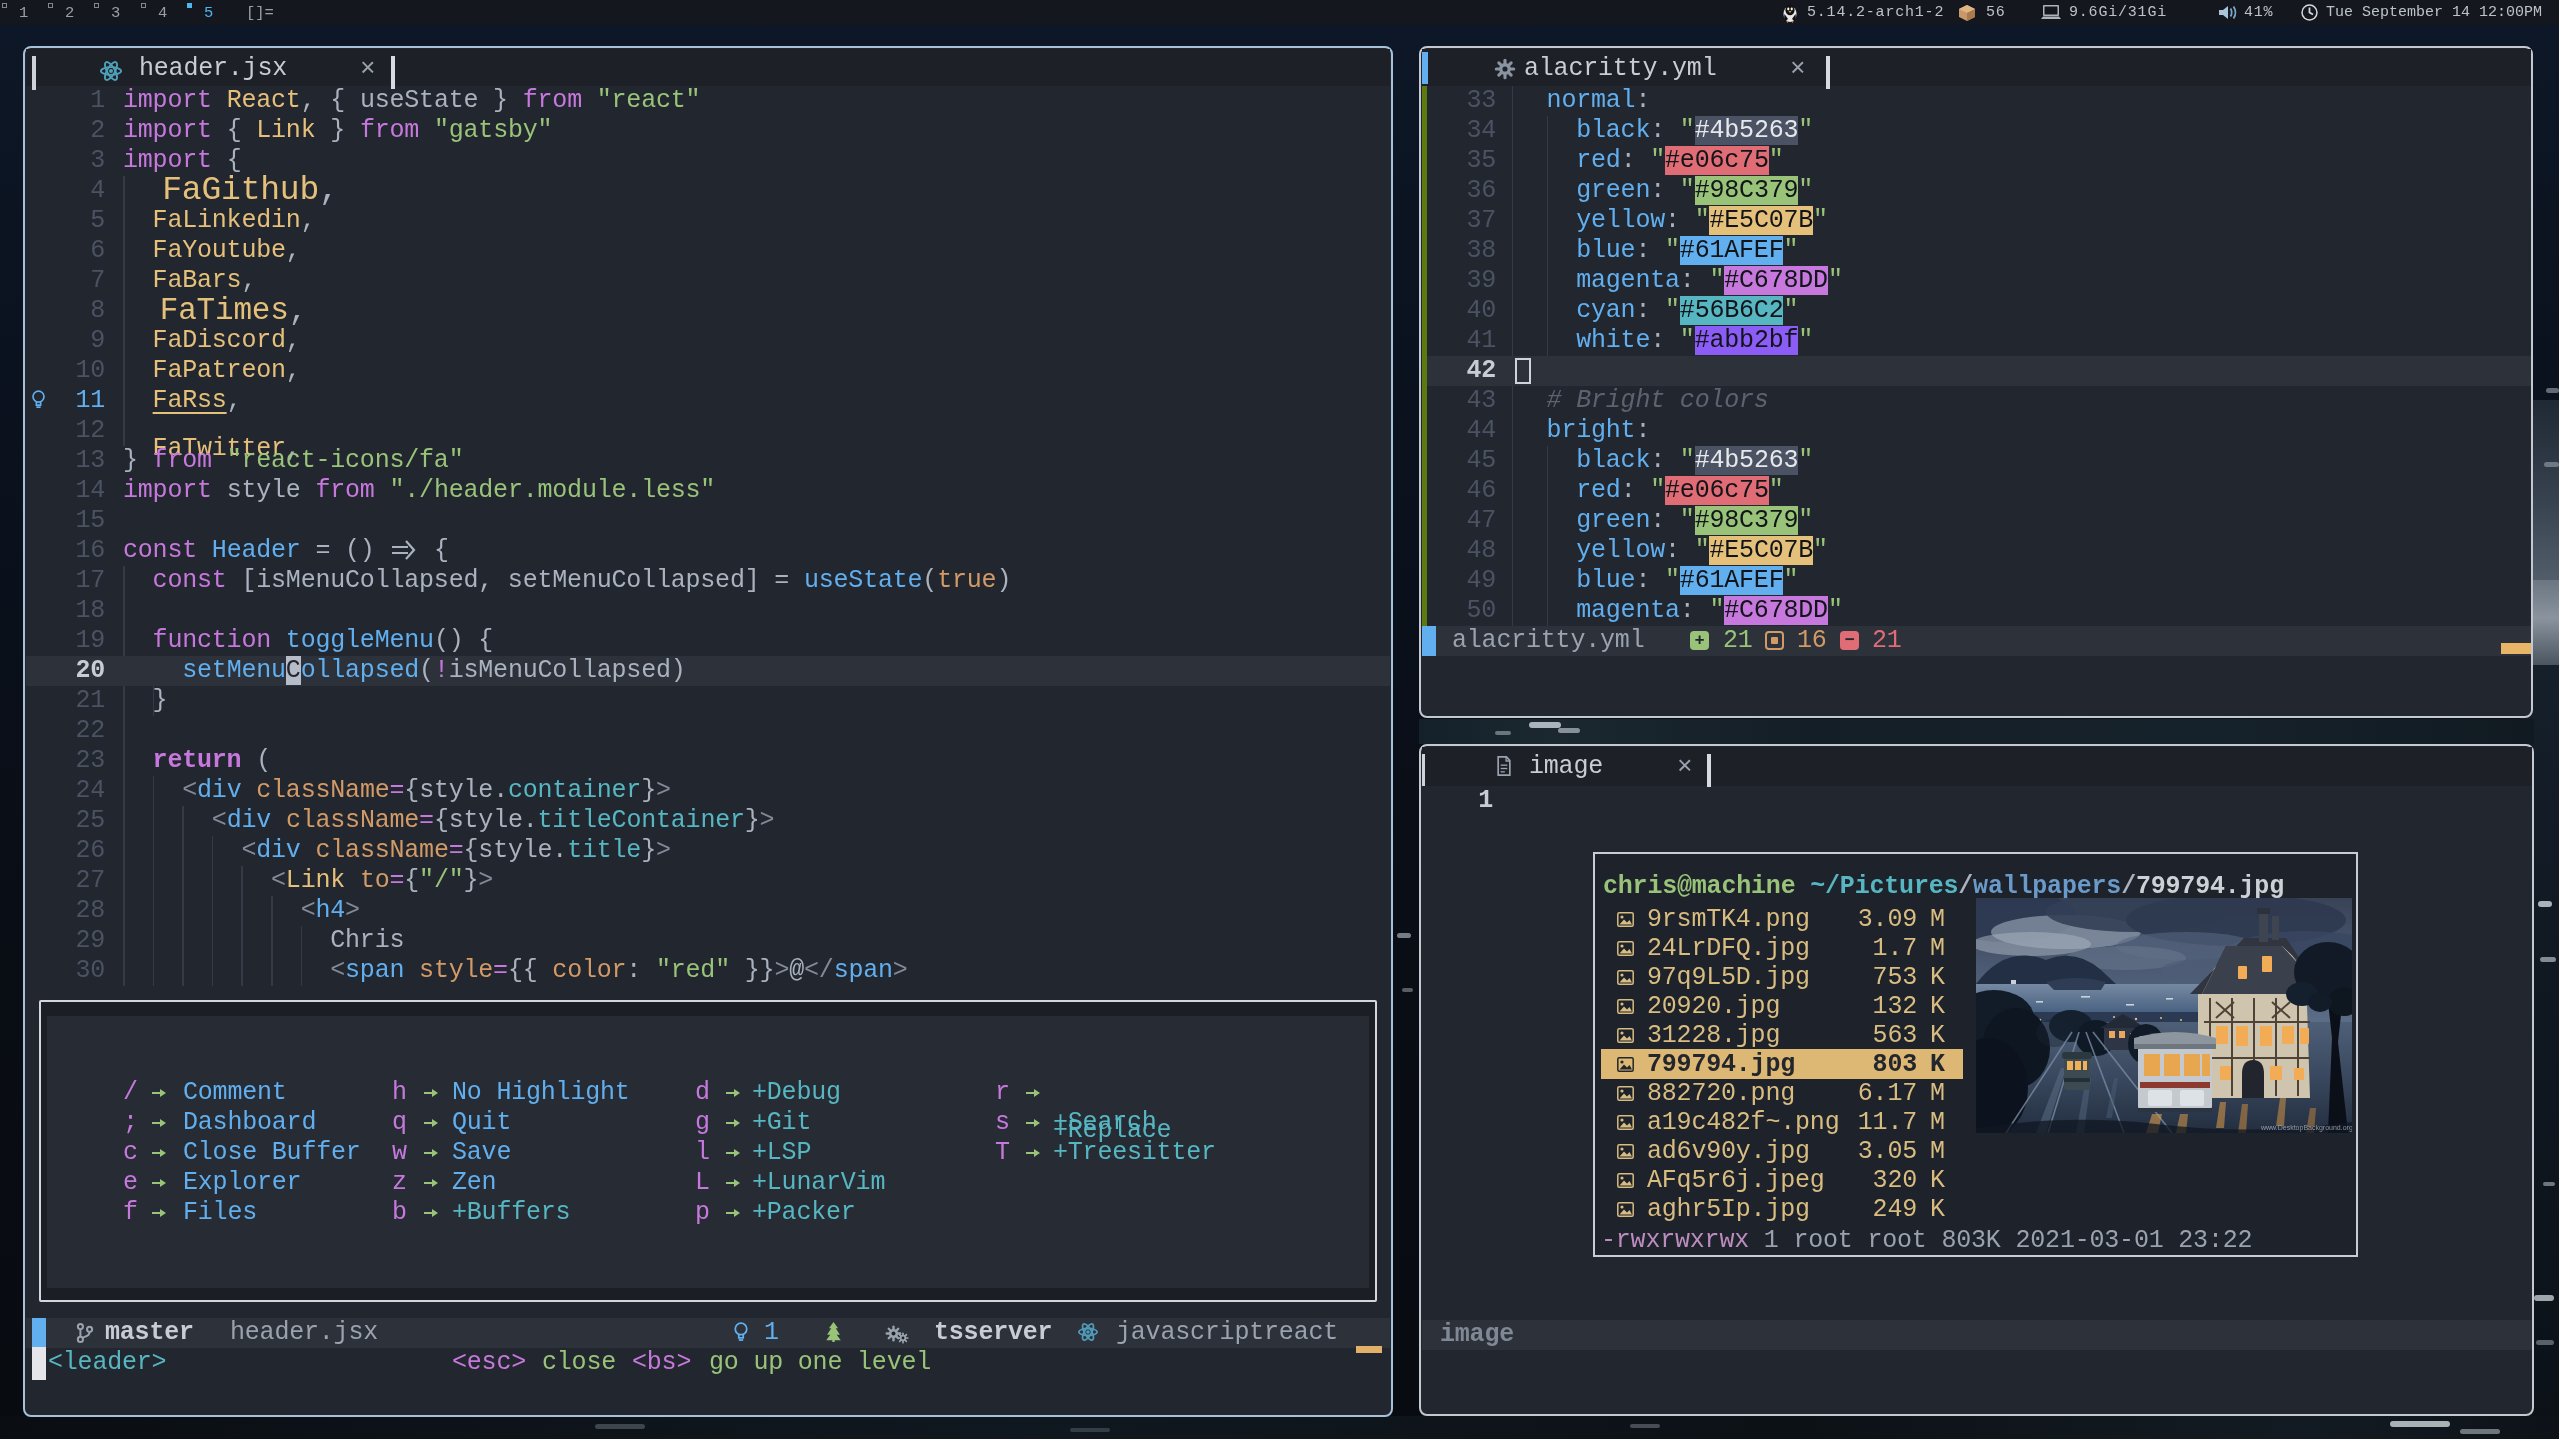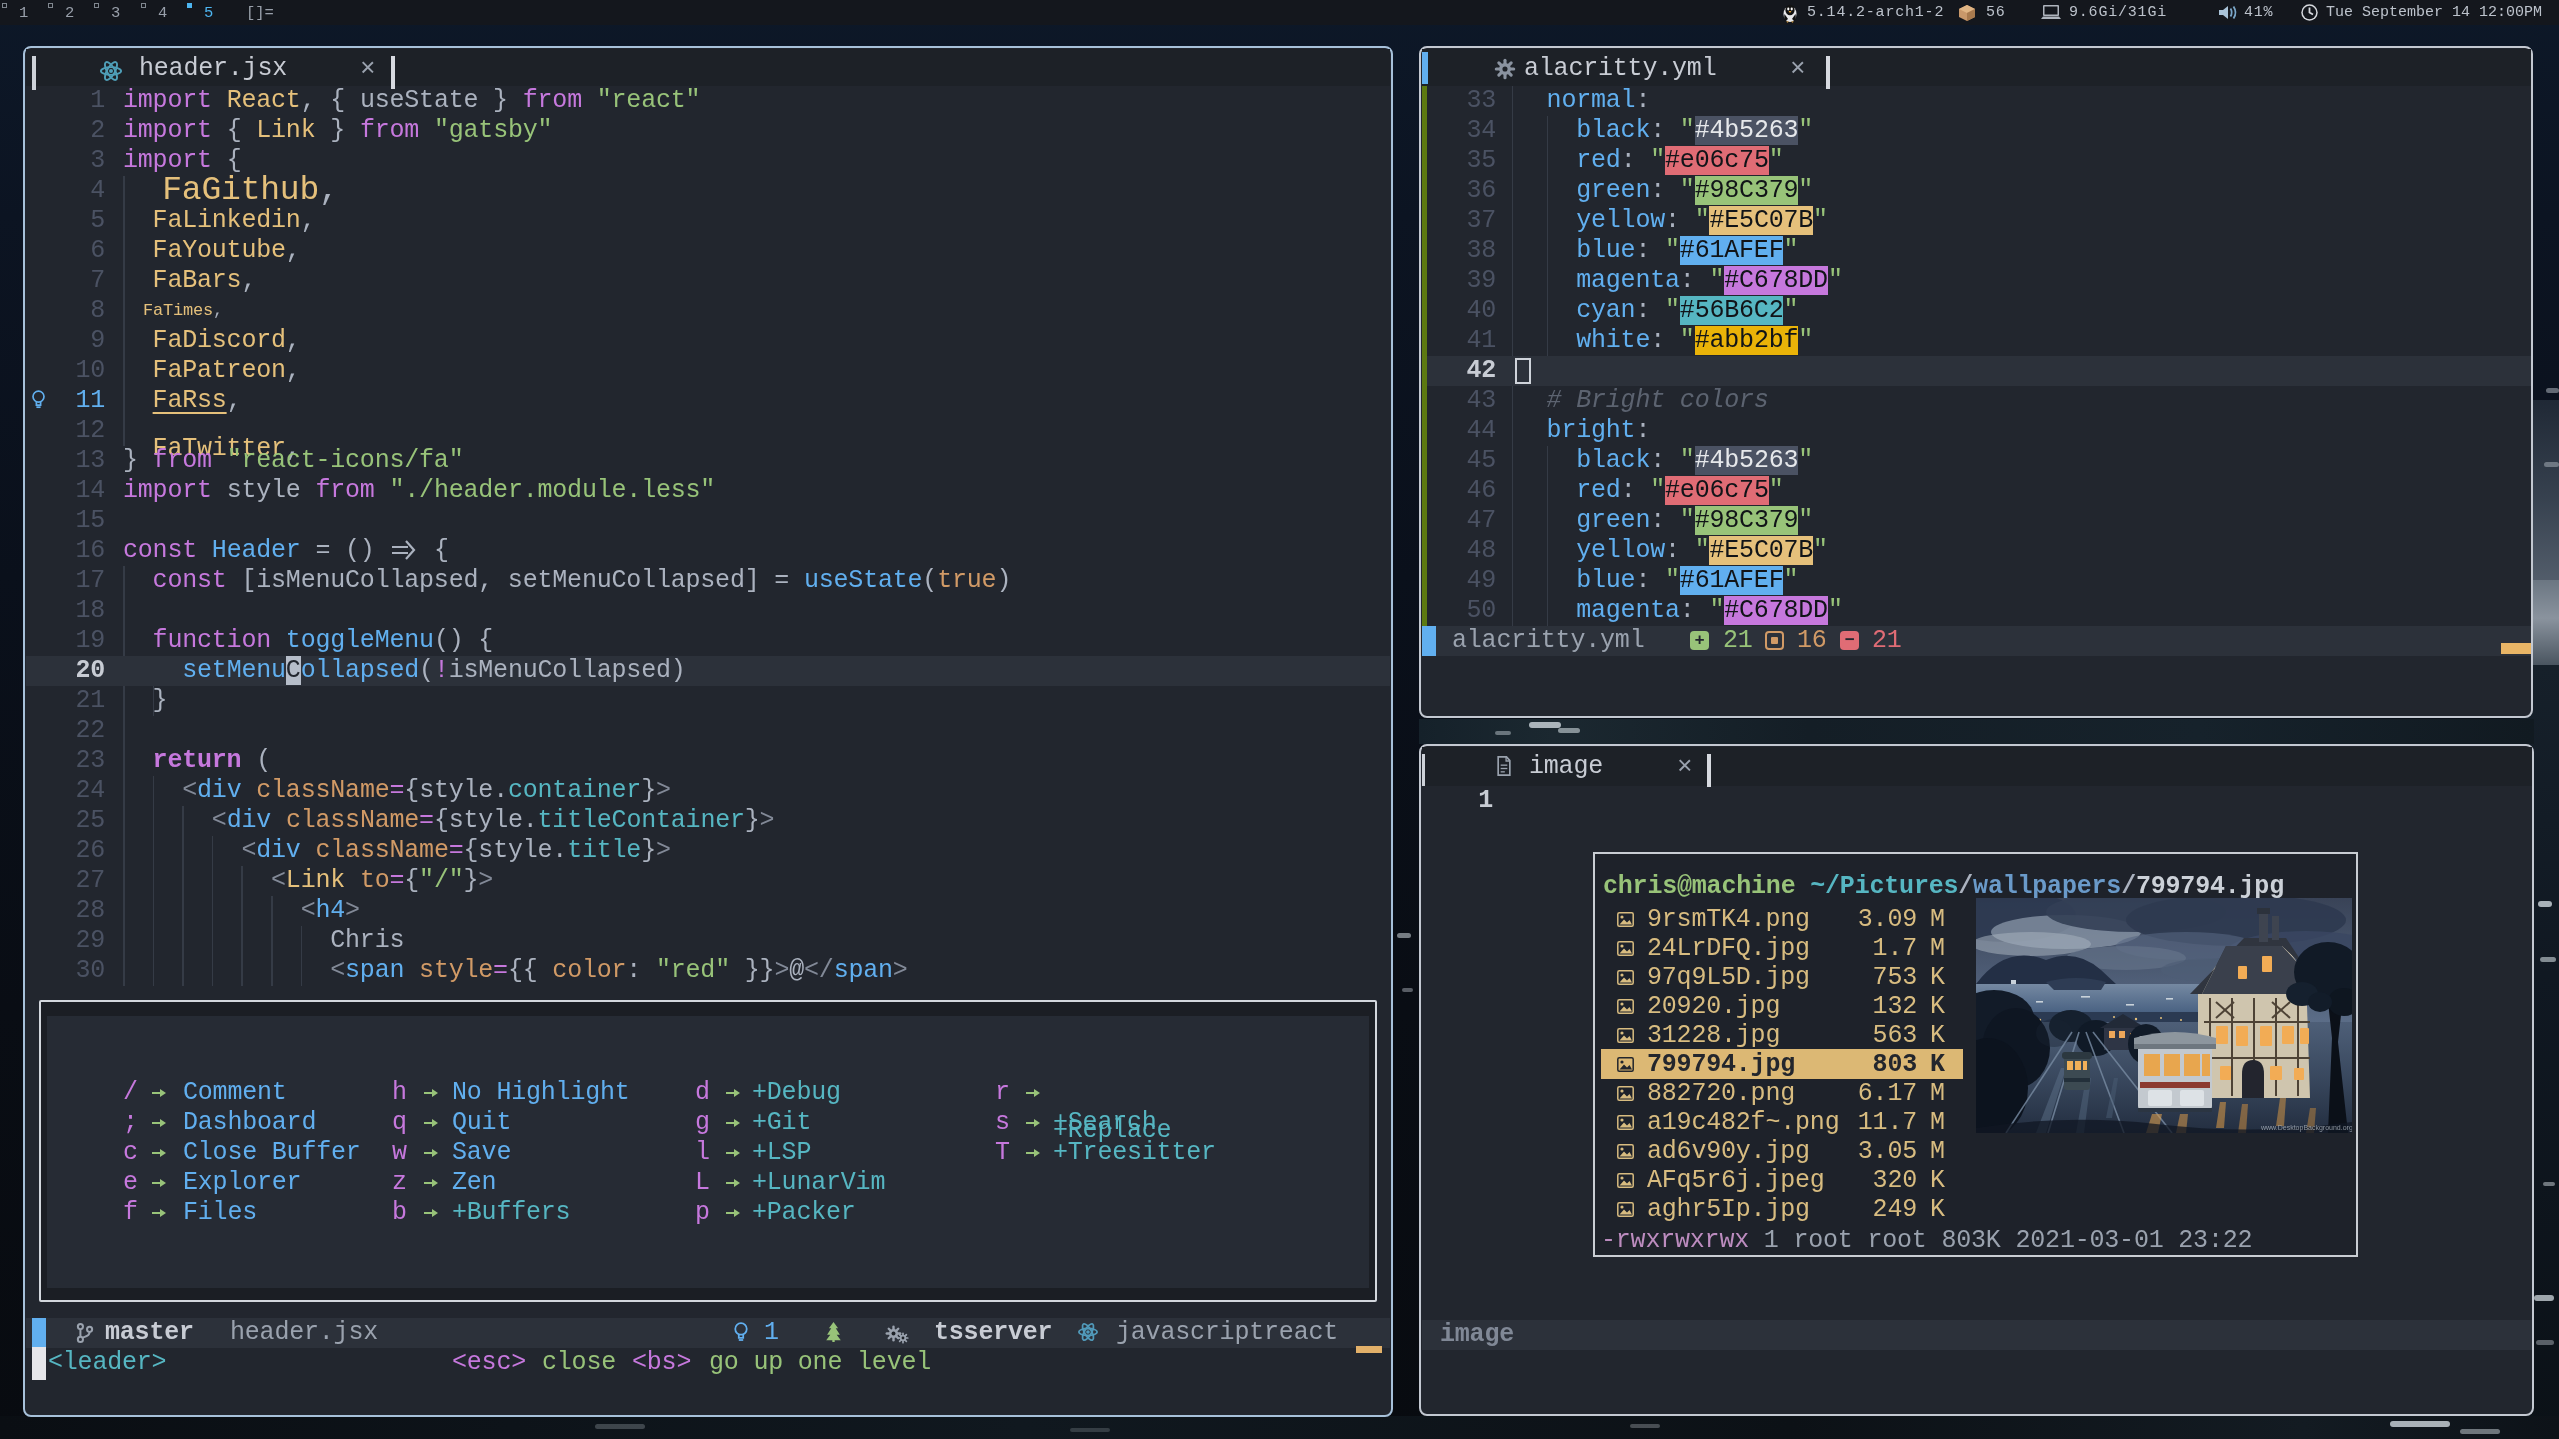--- a/index.html
+++ b/index.html
@@ -146,21 +146,21 @@
 <div style="left:271.0px;top:956px;width:1.5px;height:30px;background:#353b46;"></div>
 <div style="left:300.6px;top:956px;width:1.5px;height:30px;background:#353b46;"></div>
 <div style="left:26px;top:656px;width:1364px;height:30px;background:#2c313a;"></div>
 <div style="left:123px;top:86px;height:30px;line-height:30px;font-size:25px;letter-spacing:-0.2px;color:#abb2bf;font-weight:normal;"><span style="color:#c678dd;">import</span><span style="color:#abb2bf;"> </span><span style="color:#e5c07b;">React</span><span style="color:#abb2bf;">, { </span><span style="color:#abb2bf;">useState</span><span style="color:#abb2bf;"> } </span><span style="color:#c678dd;">from</span><span style="color:#abb2bf;"> </span><span style="color:#98c379;">"react"</span></div>
 <div style="left:123px;top:116px;height:30px;line-height:30px;font-size:25px;letter-spacing:-0.2px;color:#abb2bf;font-weight:normal;"><span style="color:#c678dd;">import</span><span style="color:#abb2bf;"> { </span><span style="color:#e5c07b;">Link</span><span style="color:#abb2bf;"> } </span><span style="color:#c678dd;">from</span><span style="color:#abb2bf;"> </span><span style="color:#98c379;">"gatsby"</span></div>
 <div style="left:123px;top:146px;height:30px;line-height:30px;font-size:25px;letter-spacing:-0.2px;color:#abb2bf;font-weight:normal;"><span style="color:#c678dd;">import</span><span style="color:#abb2bf;"> {</span></div>
 <div style="left:123px;top:176px;height:30px;line-height:30px;font-size:33px;letter-spacing:-0.2px;color:#abb2bf;font-weight:normal;"><span style="color:#abb2bf;">  </span><span style="color:#e5c07b;">FaGithub</span><span style="color:#abb2bf;">,</span></div>
 <div style="left:123px;top:206px;height:30px;line-height:30px;font-size:25px;letter-spacing:-0.2px;color:#abb2bf;font-weight:normal;"><span style="color:#abb2bf;">  </span><span style="color:#e5c07b;">FaLinkedin</span><span style="color:#abb2bf;">,</span></div>
 <div style="left:123px;top:236px;height:30px;line-height:30px;font-size:25px;letter-spacing:-0.2px;color:#abb2bf;font-weight:normal;"><span style="color:#abb2bf;">  </span><span style="color:#e5c07b;">FaYoutube</span><span style="color:#abb2bf;">,</span></div>
 <div style="left:123px;top:266px;height:30px;line-height:30px;font-size:25px;letter-spacing:-0.2px;color:#abb2bf;font-weight:normal;"><span style="color:#abb2bf;">  </span><span style="color:#e5c07b;">FaBars</span><span style="color:#abb2bf;">,</span></div>
-<div style="left:123px;top:296px;height:30px;line-height:30px;font-size:17px;letter-spacing:-0.2px;color:#abb2bf;font-weight:normal;"><span style="color:#abb2bf;">  </span><span style="color:#e5c07b;">FaTimes</span><span style="color:#abb2bf;">,</span></div>
+<div style="left:123px;top:296px;height:30px;line-height:30px;font-size:31px;letter-spacing:-0.2px;color:#abb2bf;font-weight:normal;"><span style="color:#abb2bf;">  </span><span style="color:#e5c07b;">FaTimes</span><span style="color:#abb2bf;">,</span></div>
 <div style="left:123px;top:326px;height:30px;line-height:30px;font-size:25px;letter-spacing:-0.2px;color:#abb2bf;font-weight:normal;"><span style="color:#abb2bf;">  </span><span style="color:#e5c07b;">FaDiscord</span><span style="color:#abb2bf;">,</span></div>
 <div style="left:123px;top:356px;height:30px;line-height:30px;font-size:25px;letter-spacing:-0.2px;color:#abb2bf;font-weight:normal;"><span style="color:#abb2bf;">  </span><span style="color:#e5c07b;">FaPatreon</span><span style="color:#abb2bf;">,</span></div>
 <div style="left:123px;top:386px;height:30px;line-height:30px;font-size:25px;letter-spacing:-0.2px;color:#abb2bf;font-weight:normal;"><span style="color:#abb2bf;">  </span><span style="color:#e5c07b;text-decoration:underline;text-underline-offset:5px;">FaRss</span><span style="color:#abb2bf;">,</span></div>
 <div style="left:123px;top:434px;height:30px;line-height:30px;font-size:25px;letter-spacing:-0.2px;color:#abb2bf;font-weight:normal;"><span style="color:#abb2bf;">  </span><span style="color:#e5c07b;">FaTwitter</span><span style="color:#abb2bf;">,</span></div>
 <div style="left:123px;top:446px;height:30px;line-height:30px;font-size:25px;letter-spacing:-0.2px;color:#abb2bf;font-weight:normal;"><span style="color:#abb2bf;">} </span><span style="color:#c678dd;">from</span><span style="color:#abb2bf;"> </span><span style="color:#98c379;">"react-icons/fa"</span></div>
 <div style="left:123px;top:476px;height:30px;line-height:30px;font-size:25px;letter-spacing:-0.2px;color:#abb2bf;font-weight:normal;"><span style="color:#c678dd;">import</span><span style="color:#abb2bf;"> style </span><span style="color:#c678dd;">from</span><span style="color:#abb2bf;"> </span><span style="color:#98c379;">"./header.module.less"</span></div>
 <div style="left:123px;top:536px;height:30px;line-height:30px;font-size:25px;letter-spacing:-0.2px;color:#abb2bf;font-weight:normal;"><span style="color:#c678dd;">const</span><span style="color:#abb2bf;"> </span><span style="color:#61afef;">Header</span><span style="color:#abb2bf;"> = () </span><span style="color:transparent;">zz</span><span style="color:#abb2bf;"> {</span></div>
 <div style="left:123px;top:566px;height:30px;line-height:30px;font-size:25px;letter-spacing:-0.2px;color:#abb2bf;font-weight:normal;"><span style="color:#abb2bf;">  </span><span style="color:#c678dd;">const</span><span style="color:#abb2bf;"> [isMenuCollapsed, setMenuCollapsed] = </span><span style="color:#61afef;">useState</span><span style="color:#abb2bf;">(</span><span style="color:#d19a66;">true</span><span style="color:#abb2bf;">)</span></div>
 <div style="left:123px;top:626px;height:30px;line-height:30px;font-size:25px;letter-spacing:-0.2px;color:#abb2bf;font-weight:normal;"><span style="color:#abb2bf;">  </span><span style="color:#c678dd;">function</span><span style="color:#abb2bf;"> </span><span style="color:#61afef;">toggleMenu</span><span style="color:#abb2bf;">() {</span></div>
 <div style="left:123px;top:656px;height:30px;line-height:30px;font-size:25px;letter-spacing:-0.2px;color:#abb2bf;font-weight:normal;"><span style="color:#abb2bf;">    </span><span style="color:#61afef;">setMenu</span><span style="background:#b6bdc9;color:#22262e;">C</span><span style="color:#61afef;">ollapsed</span><span style="color:#abb2bf;">(</span><span style="color:#c678dd;">!</span><span style="color:#abb2bf;">isMenuCollapsed</span><span style="color:#abb2bf;">)</span></div>
@@ -396,21 +396,21 @@
 <div style="left:1546.6px;top:596px;width:1.5px;height:30px;background:#353b46;"></div>
 <div style="left:1427px;top:356px;width:1104px;height:30px;background:#2c313a;"></div>
 <div style="left:1517px;top:86px;height:30px;line-height:30px;font-size:25px;letter-spacing:-0.2px;color:#abb2bf;font-weight:normal;"><span style="color:#61afef;">  normal</span><span style="color:#abb2bf;">:</span></div>
 <div style="left:1517px;top:116px;height:30px;line-height:30px;font-size:25px;letter-spacing:-0.2px;color:#abb2bf;font-weight:normal;"><span style="color:#61afef;">    black</span><span style="color:#abb2bf;">:</span><span style="color:#abb2bf;"> </span><span style="color:#98c379;">"</span><span style="color:#e6e8eb;background:#4b5263;">#4b5263</span><span style="color:#98c379;">"</span></div>
 <div style="left:1517px;top:146px;height:30px;line-height:30px;font-size:25px;letter-spacing:-0.2px;color:#abb2bf;font-weight:normal;"><span style="color:#61afef;">    red</span><span style="color:#abb2bf;">:</span><span style="color:#abb2bf;"> </span><span style="color:#98c379;">"</span><span style="color:#111418;background:#e06c75;">#e06c75</span><span style="color:#98c379;">"</span></div>
 <div style="left:1517px;top:176px;height:30px;line-height:30px;font-size:25px;letter-spacing:-0.2px;color:#abb2bf;font-weight:normal;"><span style="color:#61afef;">    green</span><span style="color:#abb2bf;">:</span><span style="color:#abb2bf;"> </span><span style="color:#98c379;">"</span><span style="color:#111418;background:#98c379;">#98C379</span><span style="color:#98c379;">"</span></div>
 <div style="left:1517px;top:206px;height:30px;line-height:30px;font-size:25px;letter-spacing:-0.2px;color:#abb2bf;font-weight:normal;"><span style="color:#61afef;">    yellow</span><span style="color:#abb2bf;">:</span><span style="color:#abb2bf;"> </span><span style="color:#98c379;">"</span><span style="color:#111418;background:#e5c07b;">#E5C07B</span><span style="color:#98c379;">"</span></div>
 <div style="left:1517px;top:236px;height:30px;line-height:30px;font-size:25px;letter-spacing:-0.2px;color:#abb2bf;font-weight:normal;"><span style="color:#61afef;">    blue</span><span style="color:#abb2bf;">:</span><span style="color:#abb2bf;"> </span><span style="color:#98c379;">"</span><span style="color:#111418;background:#61afef;">#61AFEF</span><span style="color:#98c379;">"</span></div>
 <div style="left:1517px;top:266px;height:30px;line-height:30px;font-size:25px;letter-spacing:-0.2px;color:#abb2bf;font-weight:normal;"><span style="color:#61afef;">    magenta</span><span style="color:#abb2bf;">:</span><span style="color:#abb2bf;"> </span><span style="color:#98c379;">"</span><span style="color:#111418;background:#c678dd;">#C678DD</span><span style="color:#98c379;">"</span></div>
 <div style="left:1517px;top:296px;height:30px;line-height:30px;font-size:25px;letter-spacing:-0.2px;color:#abb2bf;font-weight:normal;"><span style="color:#61afef;">    cyan</span><span style="color:#abb2bf;">:</span><span style="color:#abb2bf;"> </span><span style="color:#98c379;">"</span><span style="color:#111418;background:#56b6c2;">#56B6C2</span><span style="color:#98c379;">"</span></div>
-<div style="left:1517px;top:326px;height:30px;line-height:30px;font-size:25px;letter-spacing:-0.2px;color:#abb2bf;font-weight:normal;"><span style="color:#61afef;">    white</span><span style="color:#abb2bf;">:</span><span style="color:#abb2bf;"> </span><span style="color:#98c379;">"</span><span style="color:#111418;background:#eab308;">#abb2bf</span><span style="color:#98c379;">"</span></div>
+<div style="left:1517px;top:326px;height:30px;line-height:30px;font-size:25px;letter-spacing:-0.2px;color:#abb2bf;font-weight:normal;"><span style="color:#61afef;">    white</span><span style="color:#abb2bf;">:</span><span style="color:#abb2bf;"> </span><span style="color:#98c379;">"</span><span style="color:#111418;background:#8b5cf6;">#abb2bf</span><span style="color:#98c379;">"</span></div>
 <div style="left:1515px;top:358px;width:16px;height:26px;border:2px solid #cfd3da;"></div>
 <div style="left:1517px;top:386px;height:30px;line-height:30px;font-size:25px;letter-spacing:-0.2px;color:#abb2bf;font-weight:normal;text-align:right;"><span style="color:#5c6370;font-style:italic;">  # Bright colors</span></div>
 <div style="left:1517px;top:416px;height:30px;line-height:30px;font-size:25px;letter-spacing:-0.2px;color:#abb2bf;font-weight:normal;"><span style="color:#61afef;">  bright</span><span style="color:#abb2bf;">:</span></div>
 <div style="left:1517px;top:446px;height:30px;line-height:30px;font-size:25px;letter-spacing:-0.2px;color:#abb2bf;font-weight:normal;"><span style="color:#61afef;">    black</span><span style="color:#abb2bf;">:</span><span style="color:#abb2bf;"> </span><span style="color:#98c379;">"</span><span style="color:#e6e8eb;background:#4b5263;">#4b5263</span><span style="color:#98c379;">"</span></div>
 <div style="left:1517px;top:476px;height:30px;line-height:30px;font-size:25px;letter-spacing:-0.2px;color:#abb2bf;font-weight:normal;"><span style="color:#61afef;">    red</span><span style="color:#abb2bf;">:</span><span style="color:#abb2bf;"> </span><span style="color:#98c379;">"</span><span style="color:#111418;background:#e06c75;">#e06c75</span><span style="color:#98c379;">"</span></div>
 <div style="left:1517px;top:506px;height:30px;line-height:30px;font-size:25px;letter-spacing:-0.2px;color:#abb2bf;font-weight:normal;"><span style="color:#61afef;">    green</span><span style="color:#abb2bf;">:</span><span style="color:#abb2bf;"> </span><span style="color:#98c379;">"</span><span style="color:#111418;background:#98c379;">#98C379</span><span style="color:#98c379;">"</span></div>
 <div style="left:1517px;top:536px;height:30px;line-height:30px;font-size:25px;letter-spacing:-0.2px;color:#abb2bf;font-weight:normal;"><span style="color:#61afef;">    yellow</span><span style="color:#abb2bf;">:</span><span style="color:#abb2bf;"> </span><span style="color:#98c379;">"</span><span style="color:#111418;background:#e5c07b;">#E5C07B</span><span style="color:#98c379;">"</span></div>
 <div style="left:1517px;top:566px;height:30px;line-height:30px;font-size:25px;letter-spacing:-0.2px;color:#abb2bf;font-weight:normal;"><span style="color:#61afef;">    blue</span><span style="color:#abb2bf;">:</span><span style="color:#abb2bf;"> </span><span style="color:#98c379;">"</span><span style="color:#111418;background:#61afef;">#61AFEF</span><span style="color:#98c379;">"</span></div>
 <div style="left:1517px;top:596px;height:30px;line-height:30px;font-size:25px;letter-spacing:-0.2px;color:#abb2bf;font-weight:normal;"><span style="color:#61afef;">    magenta</span><span style="color:#abb2bf;">:</span><span style="color:#abb2bf;"> </span><span style="color:#98c379;">"</span><span style="color:#111418;background:#c678dd;">#C678DD</span><span style="color:#98c379;">"</span></div>
 <div style="left:1440px;top:86px;width:56px;height:30px;line-height:30px;font-size:25px;letter-spacing:-0.2px;color:#4b5263;font-weight:normal;text-align:right;">33</div>

